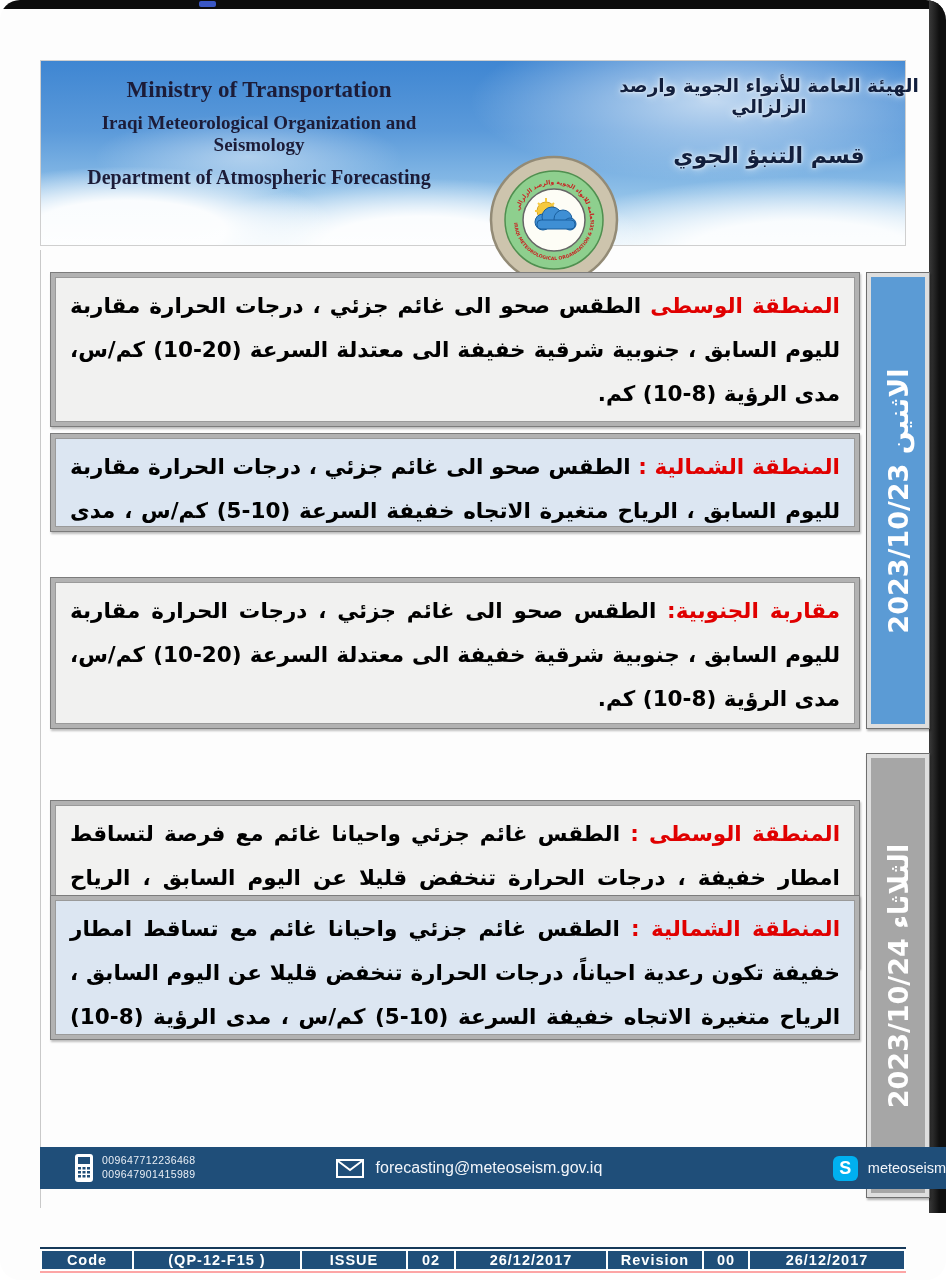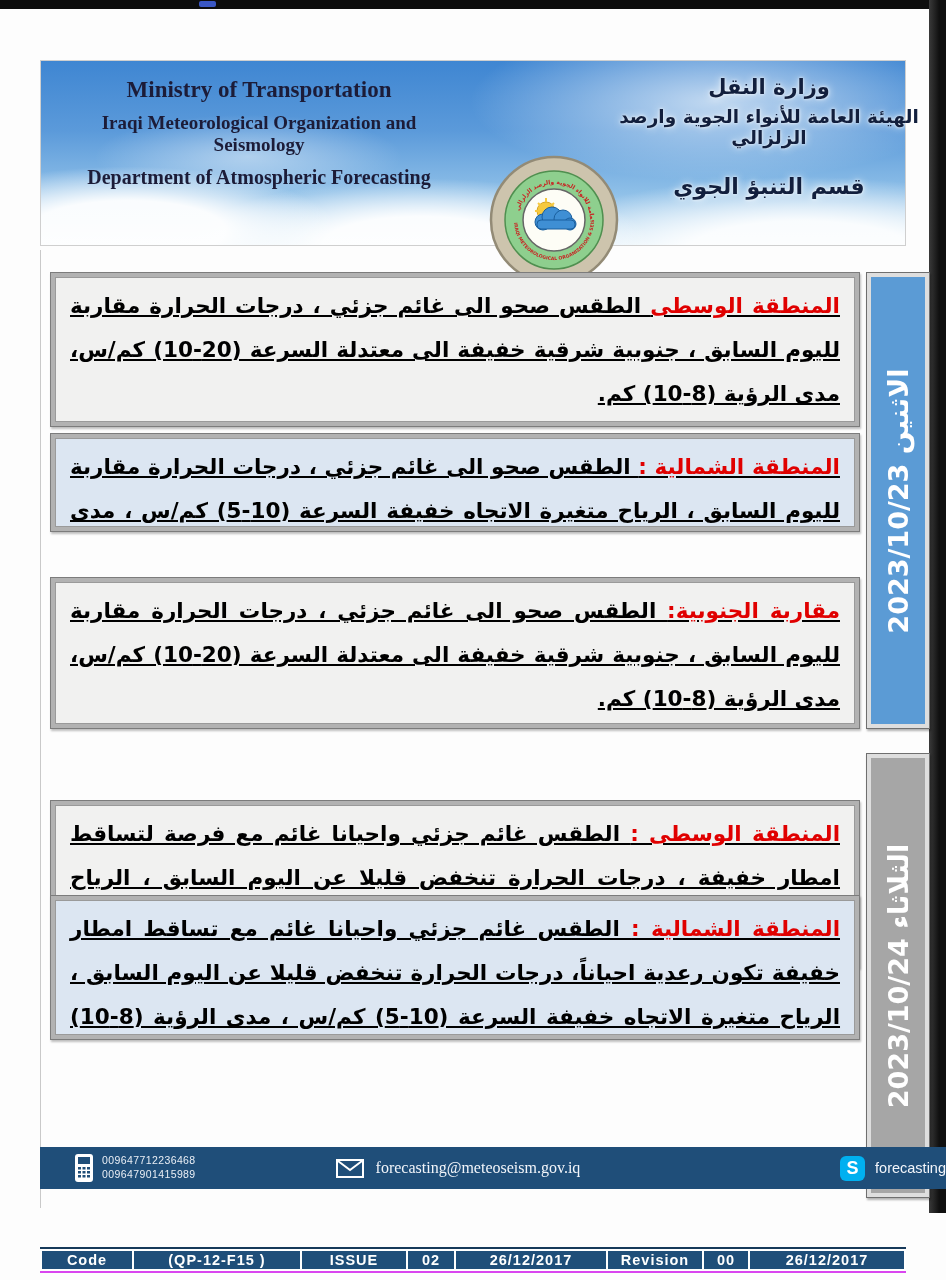--- a/index.html
+++ b/index.html
@@ -1,17 +1,17 @@
 <!DOCTYPE html>
 <html><head>
 <meta charset="utf-8">
 <style>
   html,body{margin:0;padding:0;background:#ffffff;}
   #page{position:relative;width:946px;height:1280px;background:#fdfdfd;overflow:hidden;
-        font-family:"DejaVu Sans",sans-serif;}
+        font-family:"DejaVu Sans",sans-serif;border-radius:20px;}
   
   .edge-top{position:absolute;left:0;top:0;width:946px;height:9px;background:#0d0d0d;}
   .edge-right{position:absolute;left:929px;top:0;width:17px;height:1213px;
               background:linear-gradient(90deg,#3a3a3a,#101010 60%);}
   .edge-left{position:absolute;left:40px;top:250px;width:1px;height:958px;background:#c9c9c9;}
   .pen-mark{position:absolute;left:199px;top:1px;width:17px;height:6px;background:#3a57c4;border-radius:2px;}
 
   
   .header{position:absolute;left:40px;top:60px;width:866px;height:186px;
     background:
@@ -31,50 +31,50 @@
     color:#121f3d;font-weight:bold;text-shadow:0 0 8px rgba(255,255,255,.9),0 0 3px rgba(255,255,255,.9);}
   .hdr-ar .l1{font-size:21px;margin-bottom:7px;}
   .hdr-ar .l2{font-size:18.5px;margin-bottom:26px;}
   .hdr-ar .l3{font-size:22px;}
   .logo{position:absolute;left:447px;top:93px;width:132px;height:132px;}
 
   
   .fbox{position:absolute;left:50px;width:810px;box-sizing:border-box;
         border:1px solid #7c7c7c;background:#b2b2b2;padding:4px;box-shadow:1px 2px 2px rgba(0,0,0,.25);}
   .fbox-inner{width:100%;height:100%;box-sizing:border-box;border:1px solid #9a9a9a;
-        padding:6px 14px;overflow:hidden;text-decoration:underline;}
+        padding:6px 14px;overflow:hidden;}
   .bg-a{background:#f1f1f0;}
   .bg-b{background:#dce6f2;}
   .ftext{direction:rtl;text-align:justify;margin:0;font-size:21.5px;font-weight:bold;
          line-height:2.05;color:#000;}
   .region{color:#e00000;}
 
   
   .daybar{position:absolute;left:866px;width:64px;box-sizing:border-box;
           border:1px solid #6f6f6f;background:#dedede;padding:4px;box-shadow:1px 2px 2px rgba(0,0,0,.3);}
   .daybar-fill{position:relative;width:100%;height:100%;}
   .daybar-label{position:absolute;top:50%;left:50%;transform:translate(-50%,-50%) rotate(-90deg);
           white-space:nowrap;direction:rtl;color:#fff;font-weight:bold;font-size:27px;letter-spacing:1px;}
 
   
   .contactbar{position:absolute;left:40px;top:1147px;width:932px;height:42px;background:#1f4e79;
           display:flex;align-items:center;box-sizing:border-box;}
   .phone-wrap{display:flex;align-items:center;margin-left:34px;}
   .phone-nums{margin-left:8px;color:#e9eef5;font-size:10.5px;line-height:1.3;
           font-family:"Liberation Sans",sans-serif;letter-spacing:.4px;}
   .mail-wrap{display:flex;align-items:center;margin-left:140px;}
-  .mail-text{margin-left:12px;color:#f2f5fa;font-size:16px;font-family:Liberation Serif, serif;}
+  .mail-text{margin-left:12px;color:#f2f5fa;font-size:16px;font-family:Liberation Sans, sans-serif;}
   .skype-wrap{display:flex;align-items:center;margin-left:auto;margin-right:26px;}
   .skype-icon{width:25px;height:25px;background:#00b0f0;border-radius:6px;color:#fff;
           font-weight:bold;font-size:18px;display:flex;align-items:center;justify-content:center;
           font-family:"Liberation Sans",sans-serif;}
   .skype-text{margin-left:10px;color:#f2f5fa;font-size:14.5px;font-family:"Liberation Sans",sans-serif;}
 
   .coderow{position:absolute;left:40px;top:1247px;width:866px;height:26px;background:#1f4e79;
-          display:flex;box-sizing:border-box;border-top:2px solid #16395a;border-bottom:2px solid #d946ef;}
+          display:flex;box-sizing:border-box;border-top:2px solid #16395a;border-bottom:2px solid #fca5a5;}
   .codecell{box-sizing:border-box;border:2px solid #fff;border-right:none;background:#1f4e79;
           display:flex;align-items:center;justify-content:center;color:#fff;
           font-family:"Liberation Sans",sans-serif;font-size:14.5px;font-weight:bold;letter-spacing:1px;}
   .codecell:last-child{border-right:2px solid #fff;}
 </style>
 </head>
 <body>
 
 <div id="page">
 
@@ -118,21 +118,20 @@
         <text font-size="6" fill="#c92222" font-weight="bold" font-family="DejaVu Sans, sans-serif">
           <textPath href="#arcTop" startOffset="8%">الهيئة العامة للانواء الجوية والرصد الزلزالي</textPath>
         </text>
         <text font-size="4.6" fill="#c92222" font-weight="bold" font-family="DejaVu Sans, sans-serif">
           <textPath href="#arcBot" startOffset="2%">IRAQI METEOROLOGICAL ORGANIZATION &amp; SEISMOLOGY</textPath>
         </text>
       </svg>
     </div>
 
     <div class="hdr-ar">
-      <div class="l1">وزارة النقل</div>
       <div class="l2">الهيئة العامة للأنواء الجوية وارصد الزلزالي</div>
       <div class="l3">قسم التنبؤ الجوي</div>
     </div>
   </div>
 
   <div class="fbox" style="top:272px;height:155px;">
     <div class="fbox-inner bg-a">
       <p class="ftext"><span class="region">المنطقة الوسطى</span><span> الطقس صحو الى غائم جزئي ، درجات الحرارة مقاربة لليوم السابق ، جنوبية شرقية خفيفة الى معتدلة السرعة (20-10) كم/س، مدى الرؤية (8-10) كم.</span></p>
     </div>
   </div>
@@ -192,21 +191,21 @@
     </div>
     <div class="mail-wrap">
       <svg width="28" height="19" viewBox="0 0 28 19">
         <rect x="1" y="1" width="26" height="17" fill="none" stroke="#fff" stroke-width="2"></rect>
         <polyline points="2,2 14,11 26,2" fill="none" stroke="#fff" stroke-width="2"></polyline>
       </svg>
       <span class="mail-text">forecasting@meteoseism.gov.iq</span>
     </div>
     <div class="skype-wrap">
       <div class="skype-icon">S</div>
-      <span class="skype-text">forecasting</span>
+      <span class="skype-text">meteoseism</span>
     </div>
   </div>
 
   <div class="coderow">
     <div class="codecell" style="width:92px;">Code</div>
     <div class="codecell" style="width:168px;">(QP-12-F15  )</div>
     <div class="codecell" style="width:106px;">ISSUE</div>
     <div class="codecell" style="width:48px;">02</div>
     <div class="codecell" style="width:152px;">26/12/2017</div>
     <div class="codecell" style="width:96px;">Revision</div>

